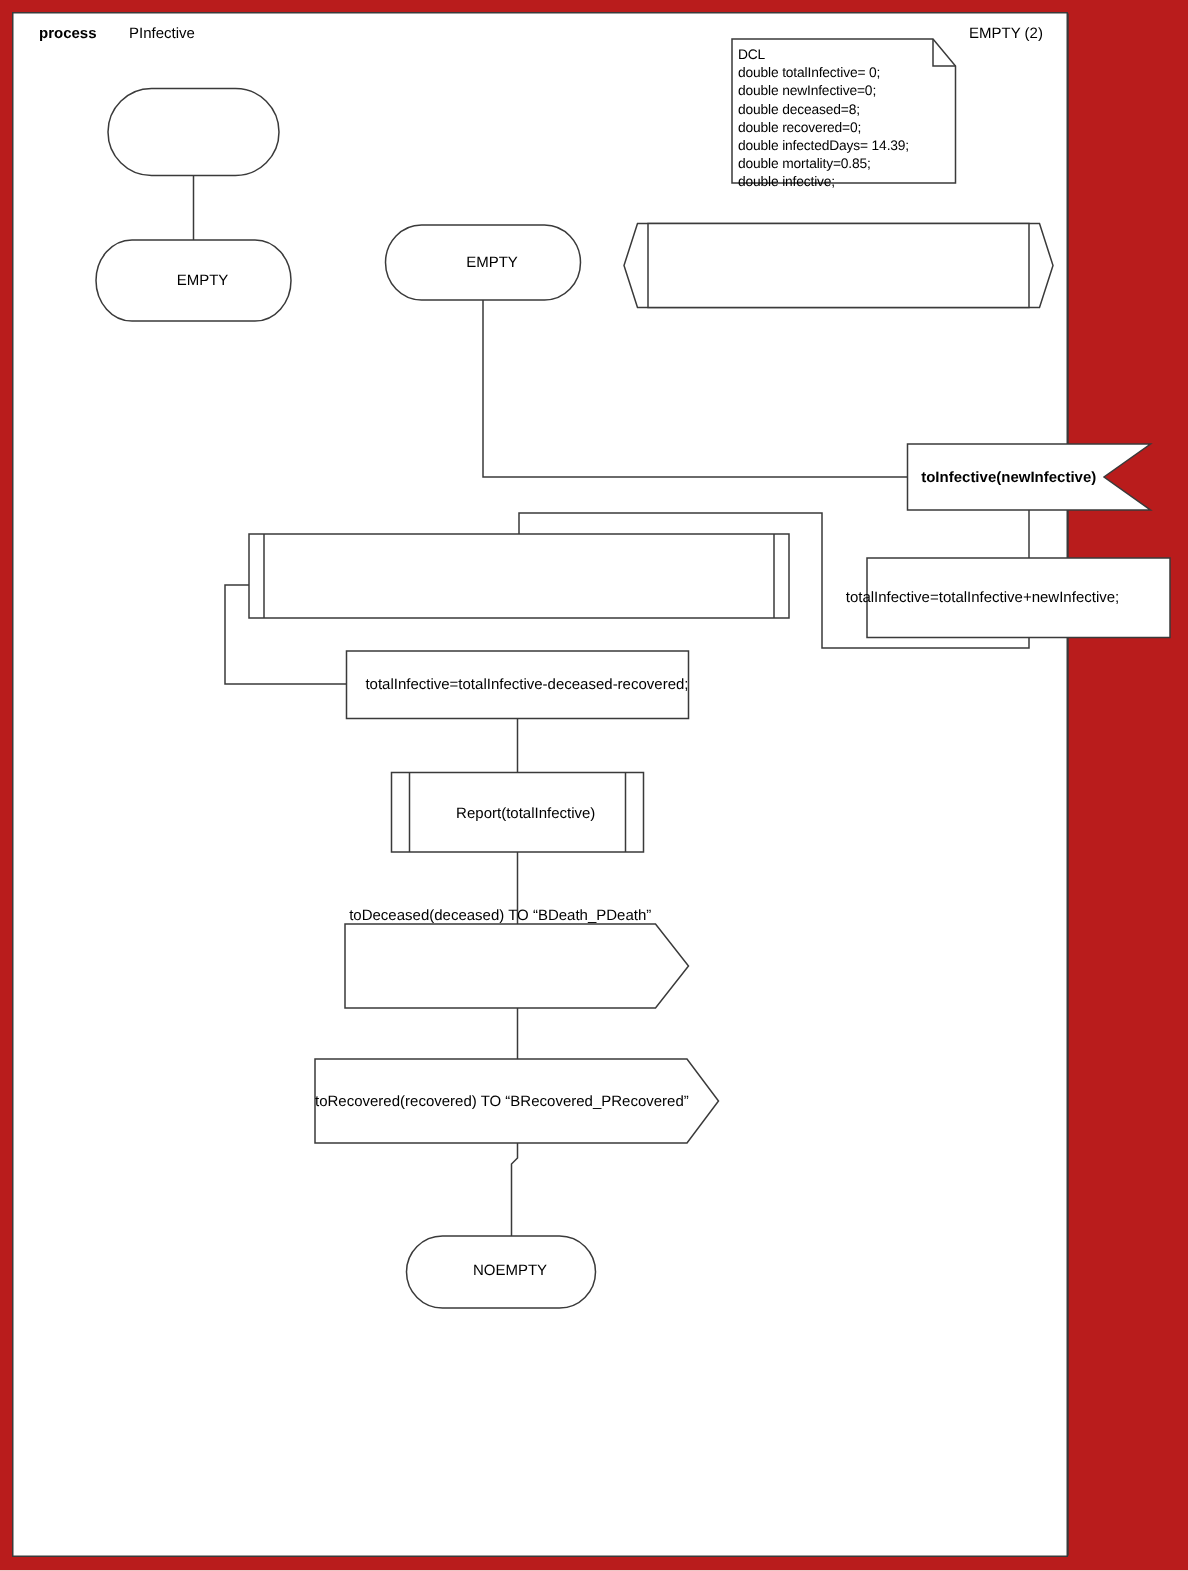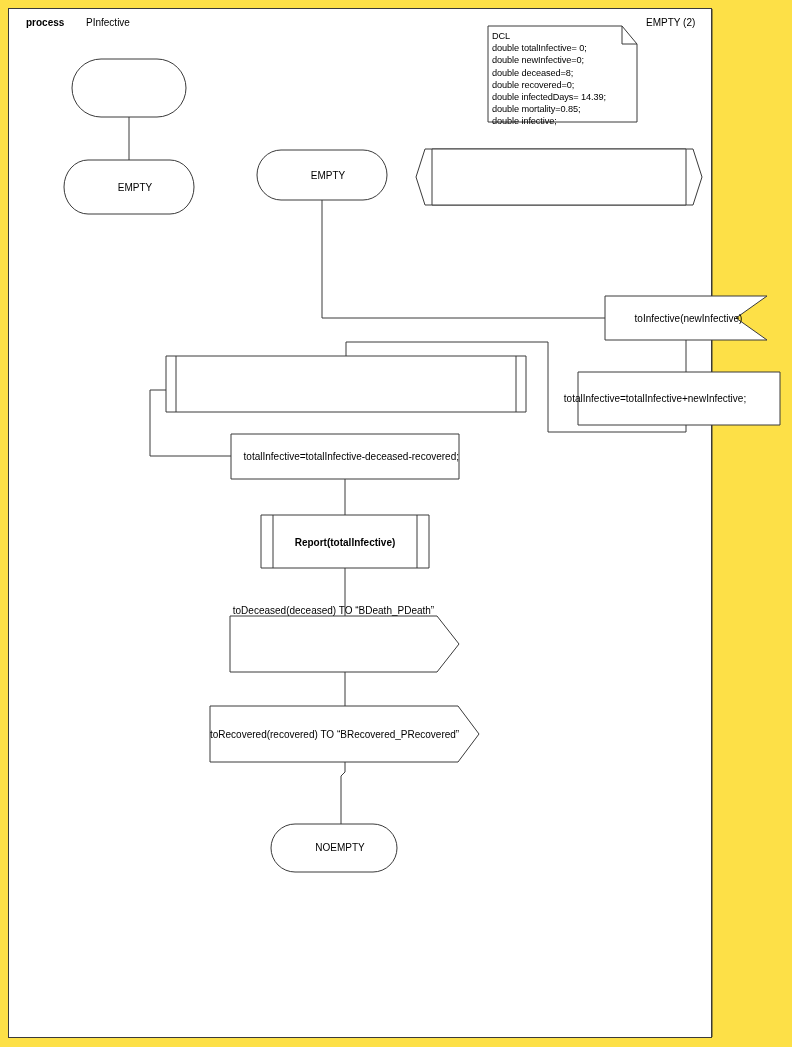--- a/index.html
+++ b/index.html
@@ -7,21 +7,21 @@
     padding: 0;
     background: #ffffff;
   }
   body {
     font-family: "Liberation Sans", sans-serif;
   }
   #canvas {
     position: relative;
     width: 792px;
     height: 1047px;
-    background: #fde047;
+    background: #b91c1c;
     overflow: hidden;
   }
   .frame {
     position: absolute;
     left: 8px;
     top: 8px;
     width: 704px;
     height: 1030px;
     border: 1px solid #3a3a3a;
     box-sizing: border-box;
@@ -139,28 +139,28 @@
 <span>double recovered=0;</span>
 <span>double infectedDays= 14.39;</span>
 <span>double mortality=0.85;</span>
 <span>double infective;</span></div>
 
   <div class="lbl" style="left:88px; top:181px; width:94px;">EMPTY</div>
 
   <div class="lbl" style="left:281px; top:169px; width:94px;">EMPTY</div>
 
 
-  <div class="lbl" style="left:621px; top:312px; width:135px;">toInfective(newInfective)</div>
+  <div class="lbl" style="left:605px; top:312px; width:135px;font-weight:bold;">toInfective(newInfective)</div>
 
   <div class="lbl" style="left:554px; top:392px; width:202px;">totalInfective=totalInfective+newInfective;</div>
 
 
   <div class="lbl" style="left:231px; top:450px; width:228px;text-align:right;">totalInfective=totalInfective-deceased-recovered;</div>
 
-  <div class="lbl" style="left:273px; top:536px; width:144px;font-weight:bold;">Report(totalInfective)</div>
+  <div class="lbl" style="left:273px; top:536px; width:155px;">Report(totalInfective)</div>
 
   <div class="lbl" style="left:230px; top:604px; width:207px;">toDeceased(deceased) TO “BDeath_PDeath”</div>
 
   <div class="lbl" style="left:210px; top:728px; width:248px;">toRecovered(recovered) TO “BRecovered_PRecovered”</div>
 
   <div class="lbl" style="left:295px; top:841px; width:90px;">NOEMPTY</div>
 
 </div>
 
 </body></html>

